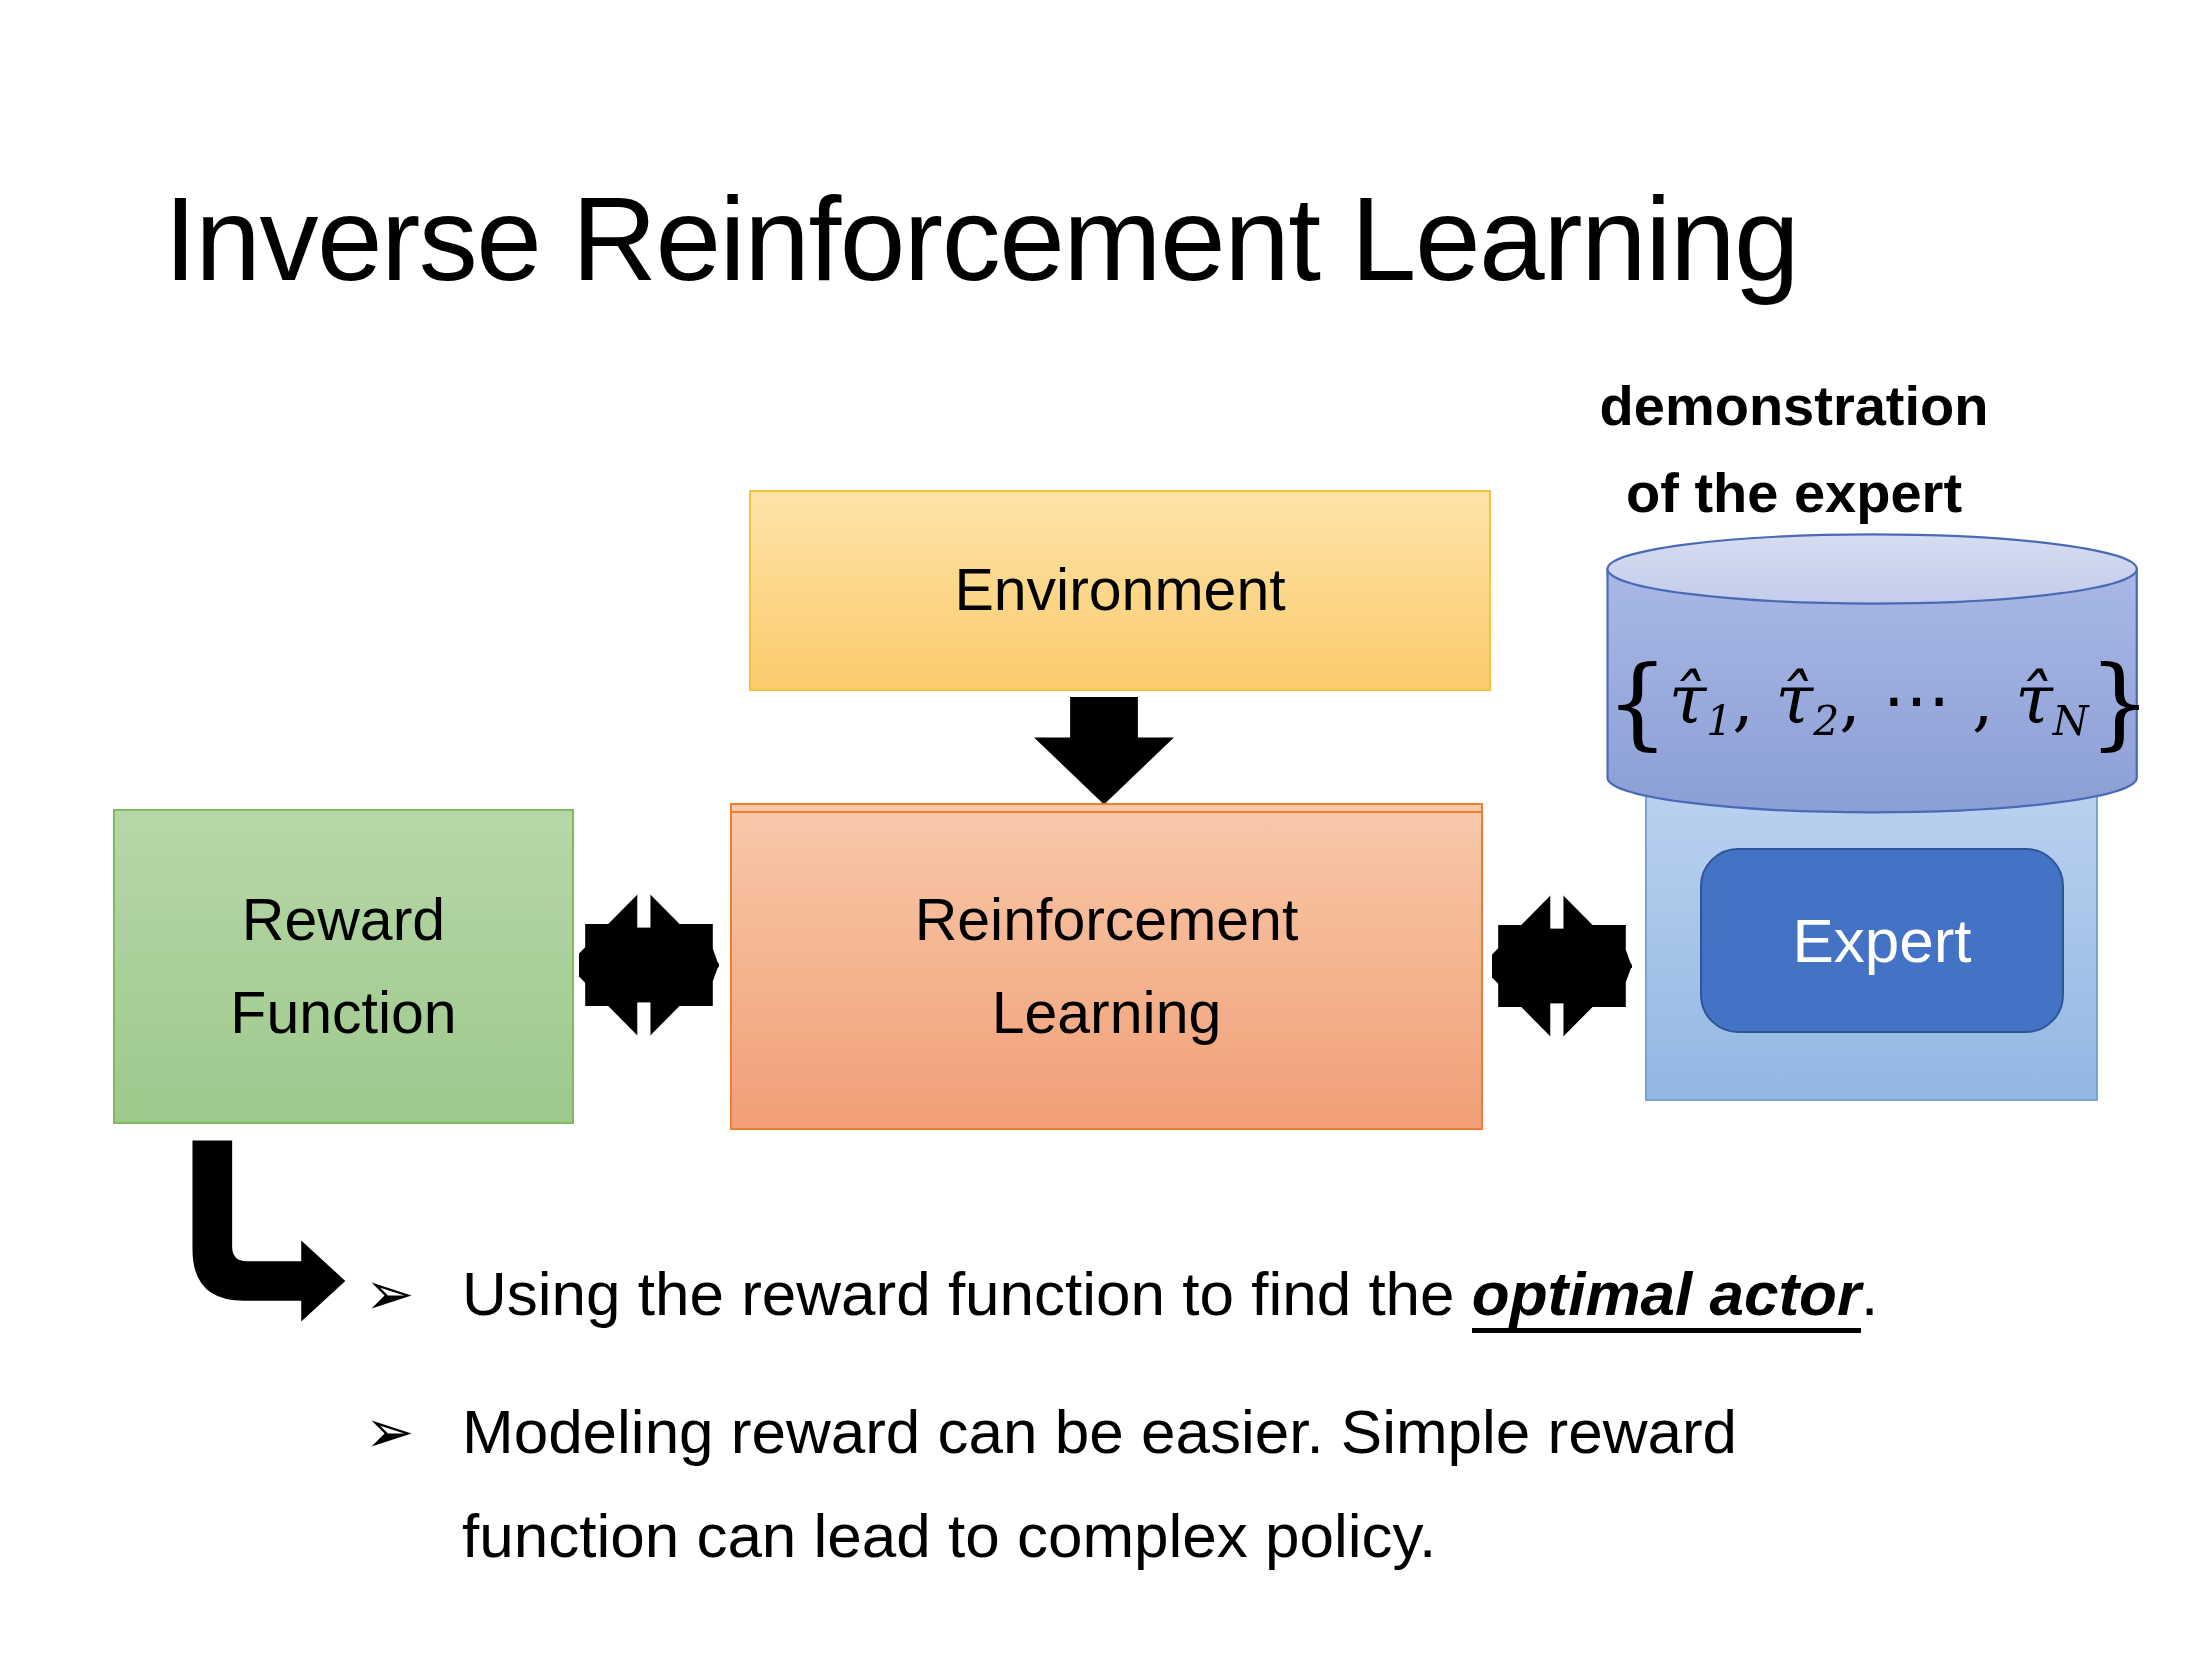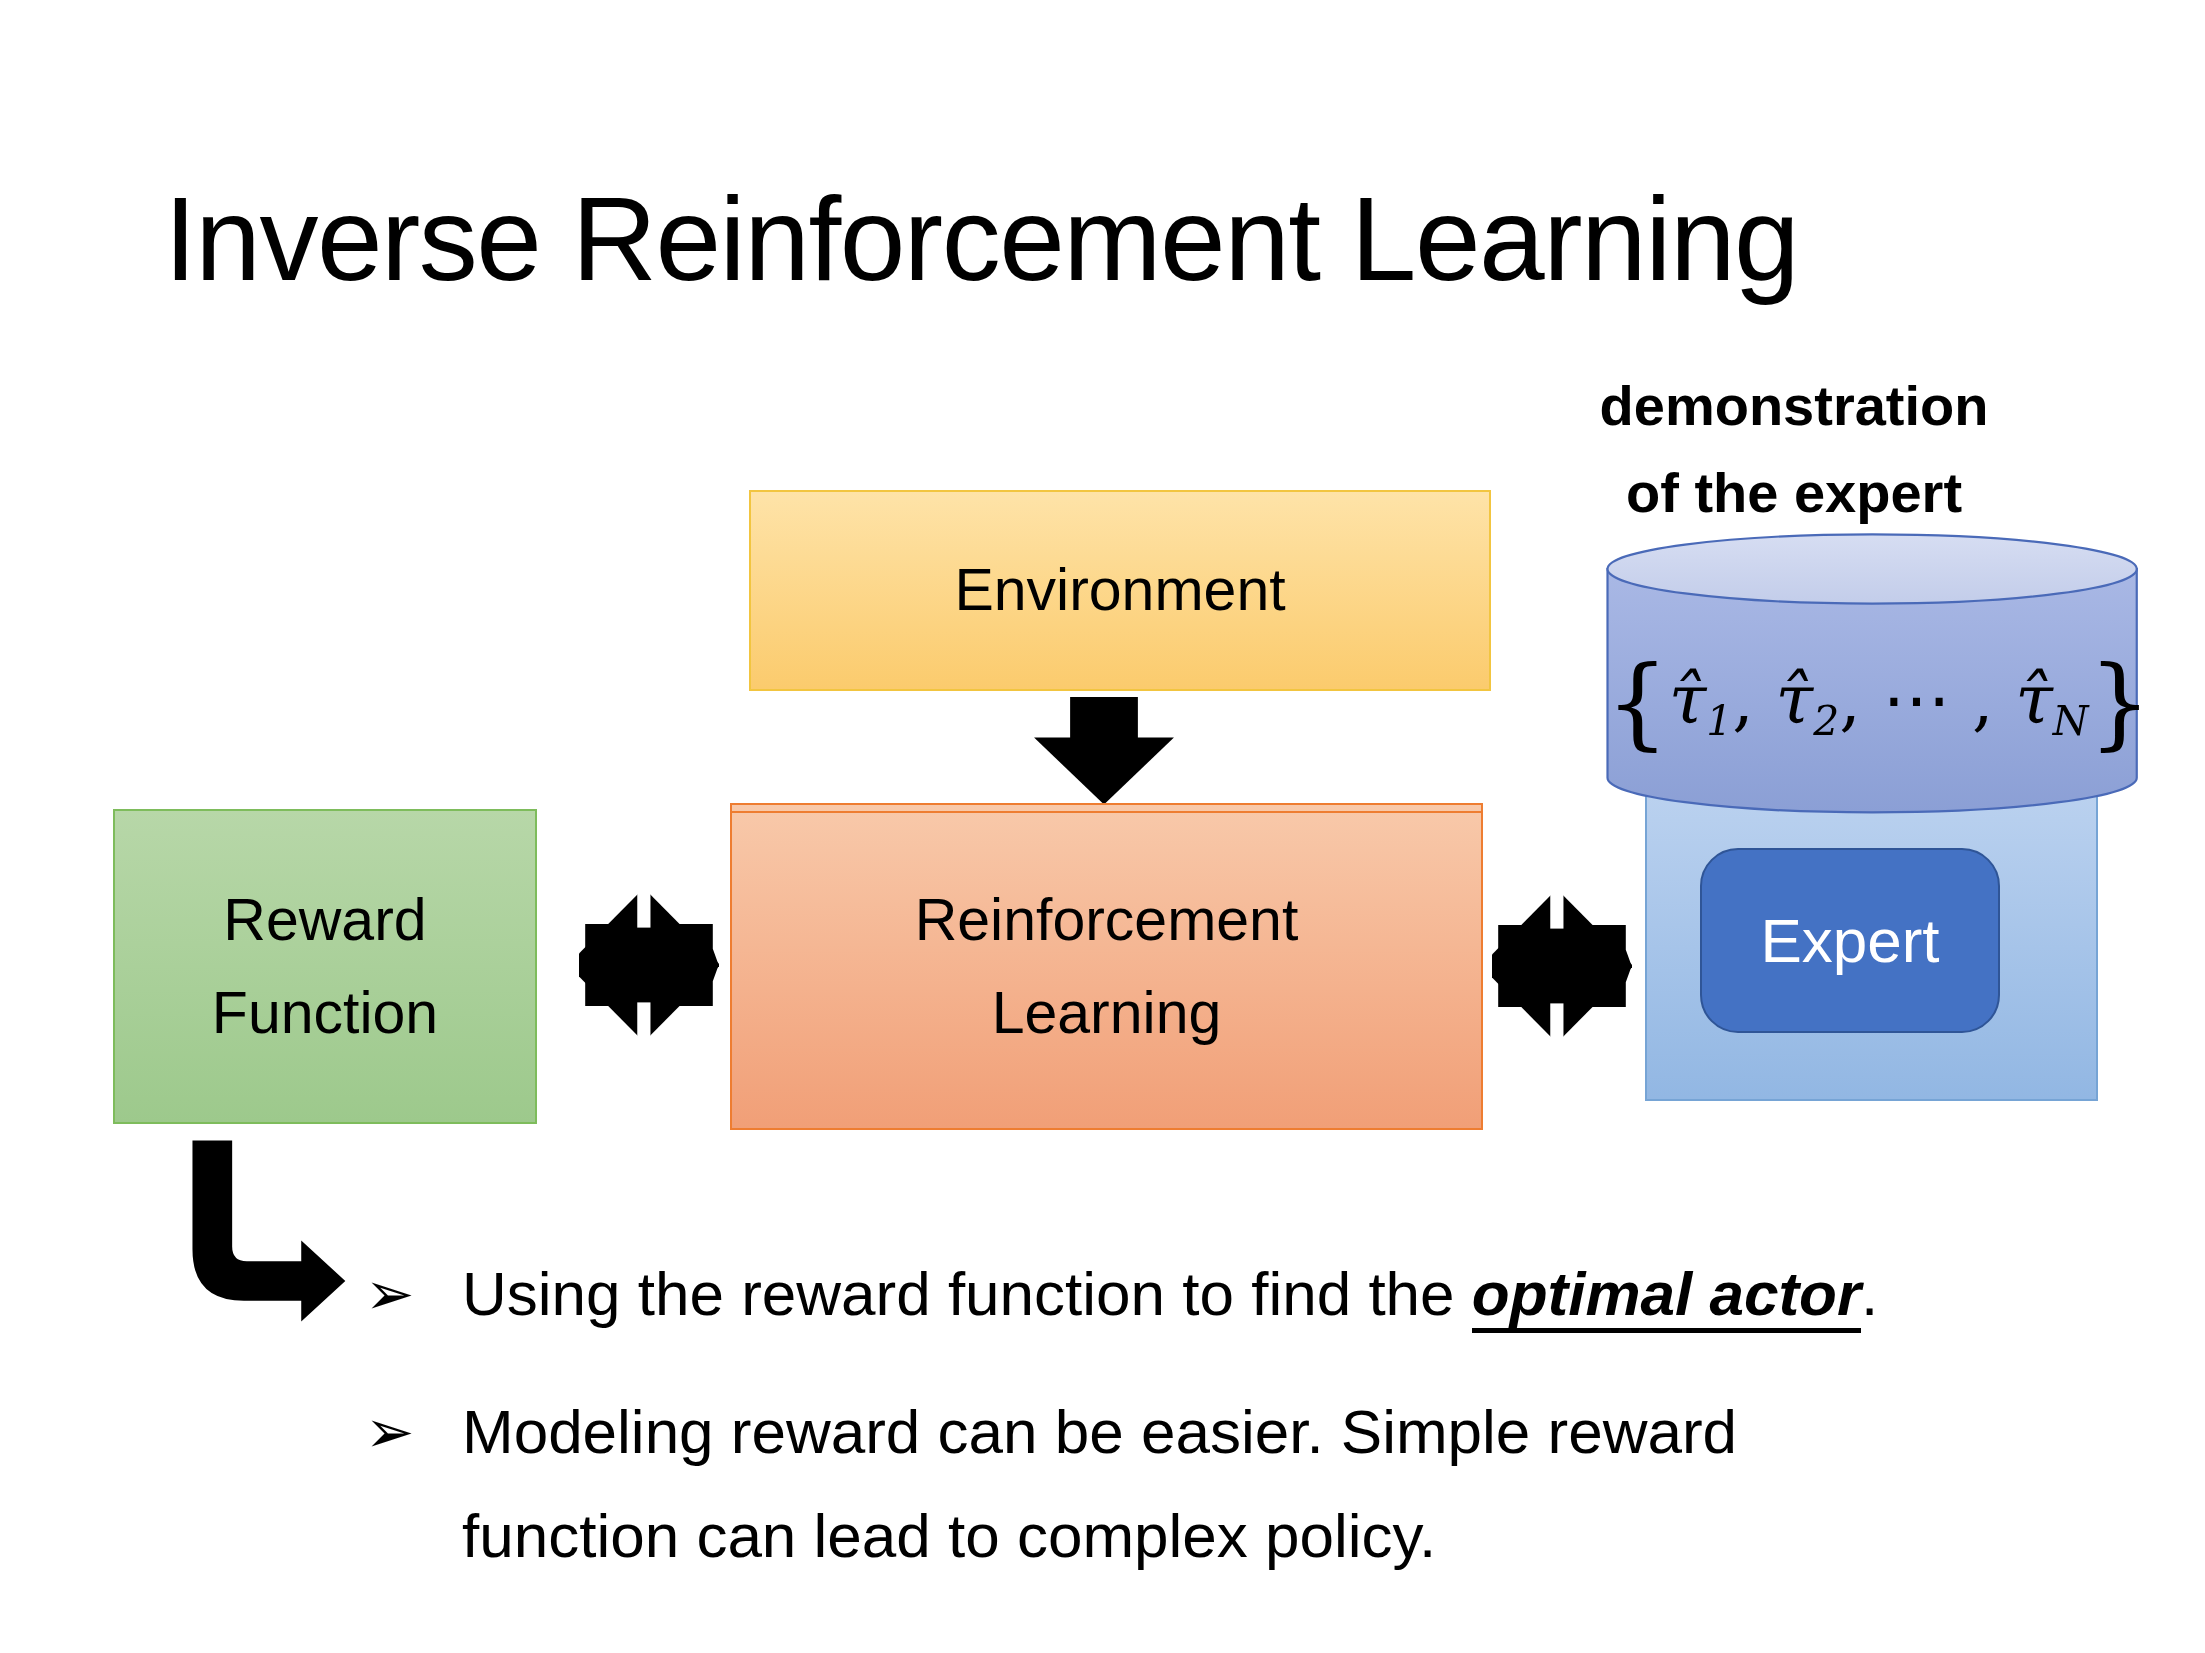--- a/index.html
+++ b/index.html
@@ -21,21 +21,21 @@
     justify-content:center; text-align:center; font-size:59px; line-height:93px;
     box-sizing:border-box;
   }
   .env{
     left:733px; top:490px; width:742px; height:201px;
     background:linear-gradient(var(--env-fill-top), var(--env-fill-bottom));
     border:2.9px solid var(--env-border);
     margin-left:16px;
   }
   .reward{
-    left:113px; top:809px; width:424px; height:315px;
+    left:113px; top:809px; width:461px; height:315px;
     background:linear-gradient(var(--green-fill-top), var(--green-fill-bottom));
     border:2.9px solid var(--green-border);
   }
   .rl{
     left:730px; top:803px; width:753px; height:327px;
     background:linear-gradient(var(--rl-fill-top), var(--rl-fill-bottom));
     border:2.9px solid var(--rl-border);
   }
   .rl-topline{
     position:absolute; left:0; right:0; top:5.9px;
@@ -49,21 +49,21 @@
   }
   .cylinder{ left:1606px; top:533px; width:533px; height:283px; z-index:2; }
   .formula{
     left:1606px; top:645px; width:533px; text-align:center; z-index:3;
     font-family:"DejaVu Serif", serif; font-size:68px; white-space:nowrap;
   }
   .formula .tau{ font-style:italic; }
   .formula .sub{ font-size:0.6em; font-style:italic; vertical-align:-0.28em; }
   .formula .brace{ font-size:1.45em; vertical-align:-0.14em; }
   .expert-box{
-    left:1700px; top:848px; width:300px; height:185px; border-radius:38px;
+    left:1700px; top:848px; width:364px; height:185px; border-radius:38px;
     background:var(--expert-fill); border:2.9px solid var(--expert-border);
     color:var(--expert-text); display:flex; align-items:center; justify-content:center;
     font-size:62px; z-index:4; box-sizing:border-box;
   }
   .bullet{
     position:absolute; left:365px; width:1727px; padding-left:97px;
     font-size:62px; line-height:104px; box-sizing:border-box;
   }
   .bullet .marker{ position:absolute; left:0; top:0; font-size:59px; }
   .b1{ top:1242px; }

